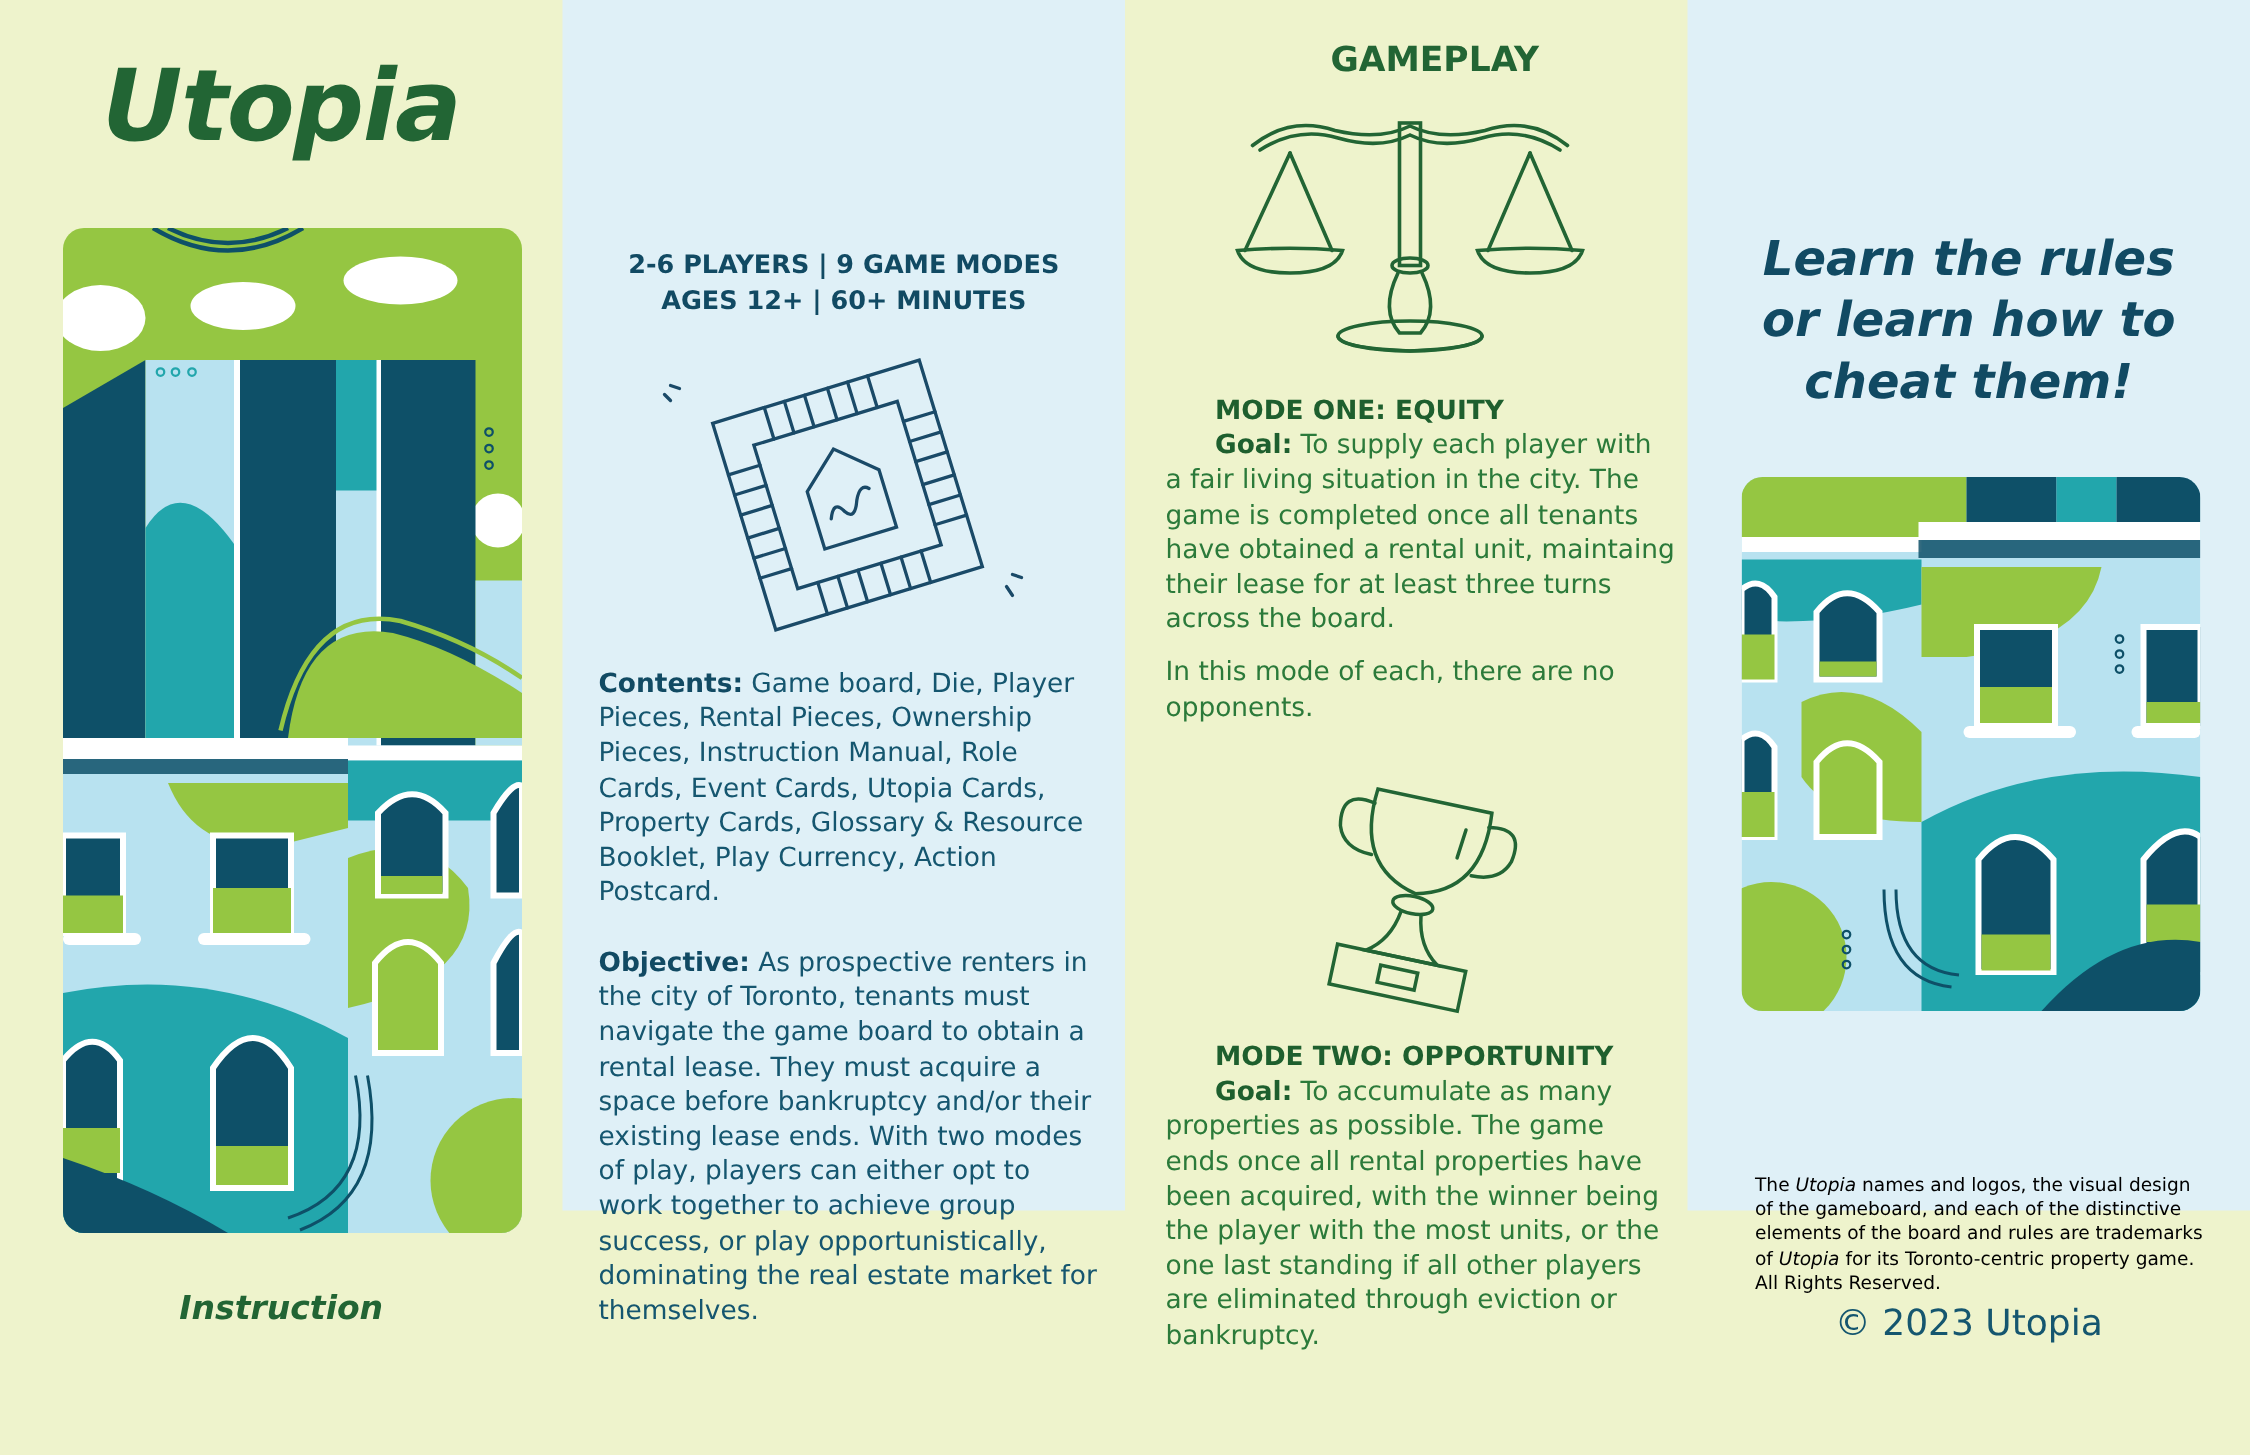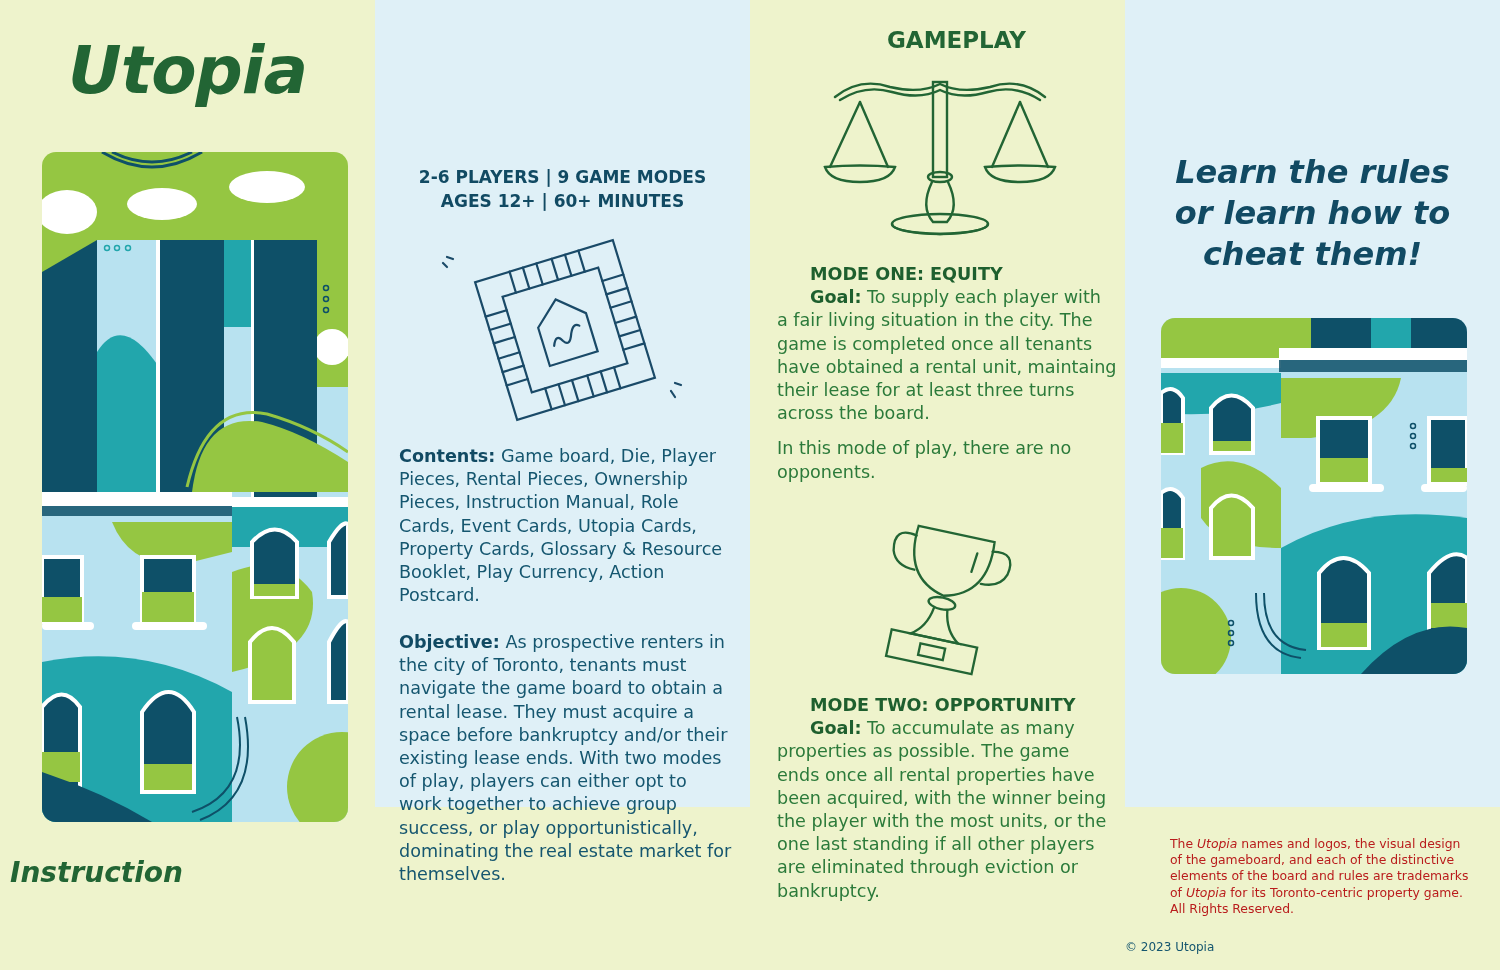--- a/index.html
+++ b/index.html
@@ -17,22 +17,22 @@
     font-family: "DejaVu Sans", sans-serif; font-weight: bold; font-style: oblique;
     font-size: 66px; color: #226534; letter-spacing: -1px;
   }
   .art-card {
     position: absolute; border-radius: 14px; overflow: hidden;
   }
   .art1 { left: 42px; top: 152px; width: 306px; height: 670px; }
   .art2 { left: 1161px; top: 318px; width: 306px; height: 356px; }
   .art-card svg { display: block; width: 100%; height: 100%; }
   .manual-title {
-    position: absolute; left: 10px; width: 375px; top: 852px; text-align: left;
-    font-weight: bold; font-style: oblique; font-size: 28px; line-height: 42px;
+    position: absolute; left: 0; width: 375px; top: 852px; text-align: center;
+    font-weight: bold; font-style: oblique; font-size: 22px; line-height: 42px;
     color: #226534;
   }
 
   
   .intro {
     position: absolute; left: 30px; width: 315px; top: 27px; text-align: center;
     font-weight: bold; font-size: 17.5px; line-height: 23.5px; color: #114a63;
   }
   .stats {
     position: absolute; left: 20px; width: 335px; top: 166px; text-align: center;
@@ -60,27 +60,27 @@
   .mode1 { top: 263px; }
   .mode2 { top: 694px; }
   .mode p + p { margin-top: 12px; }
 
   
   .tagline {
     position: absolute; left: 0; width: 375px; top: 152px; text-align: center;
     font-weight: bold; font-style: oblique; font-size: 32px; line-height: 41px; color: #114a63;
   }
   .legal {
-    position: absolute; left: 45px; width: 300px; top: 836px;
-    font-size: 12.4px; line-height: 16.2px; color: #b91c1c;
+    position: absolute; left: 45px; width: 300px; top: 782px;
+    font-size: 12.4px; line-height: 16.2px; color: #000000;
   }
   .legal i { font-style: italic; }
   .copyright {
-    position: absolute; left: 0; width: 375px; top: 940px; text-align: left;
-    font-size: 12px; color: #15566f;
+    position: absolute; left: 0; width: 375px; top: 868px; text-align: center;
+    font-size: 24px; color: #15566f;
   }
 </style>
 </head>
 <body>
 
 <section class="panel p1">
   <h1 class="brand-title">Utopia</h1>
   <div class="art-card art1">
     <svg viewBox="0 0 306 670" preserveAspectRatio="none">
       <rect width="306" height="670" fill="#95c642"></rect>
@@ -214,21 +214,21 @@
       <line x1="200" y1="30" x2="172" y2="95"></line>
         <line x1="200" y1="30" x2="228" y2="95"></line>
       <path d="M165 95 Q200 92 235 95 Q230 110 200 110 Q170 110 165 95 Z"></path>
     </g>
   </svg>
   <div class="mode mode1">
     <p>
       <span class="mode-head">MODE ONE: EQUITY</span><br>
       <b>Goal:</b><span> To supply each player with a fair living situation in the city. The game is completed once all tenants have obtained a rental unit, maintaing their lease for at least three turns across the board.</span>
     </p>
-    <p>In this mode of play, there are no opponents.</p>
+    <p>In this mode of each, there are no opponents.</p>
   </div>
   <svg class="trophy-icon" viewBox="0 0 170 170">
     <g stroke="#226534" stroke-width="2.4" fill="none" stroke-linecap="round">
       <g transform="rotate(12 85 85)">
         <path d="M45 15 Q40 70 85 80 Q130 70 125 15 Z"></path>
         <path d="M45 25 Q20 20 25 45 Q30 60 50 60"></path>
         <path d="M125 25 Q150 20 145 45 Q140 60 120 60"></path>
         <line x1="110" y1="30" x2="108" y2="50"></line>
         <ellipse cx="85" cy="88" rx="14" ry="6"></ellipse>
         <path d="M78 94 Q75 115 60 125 L110 125 Q95 115 92 94"></path>

